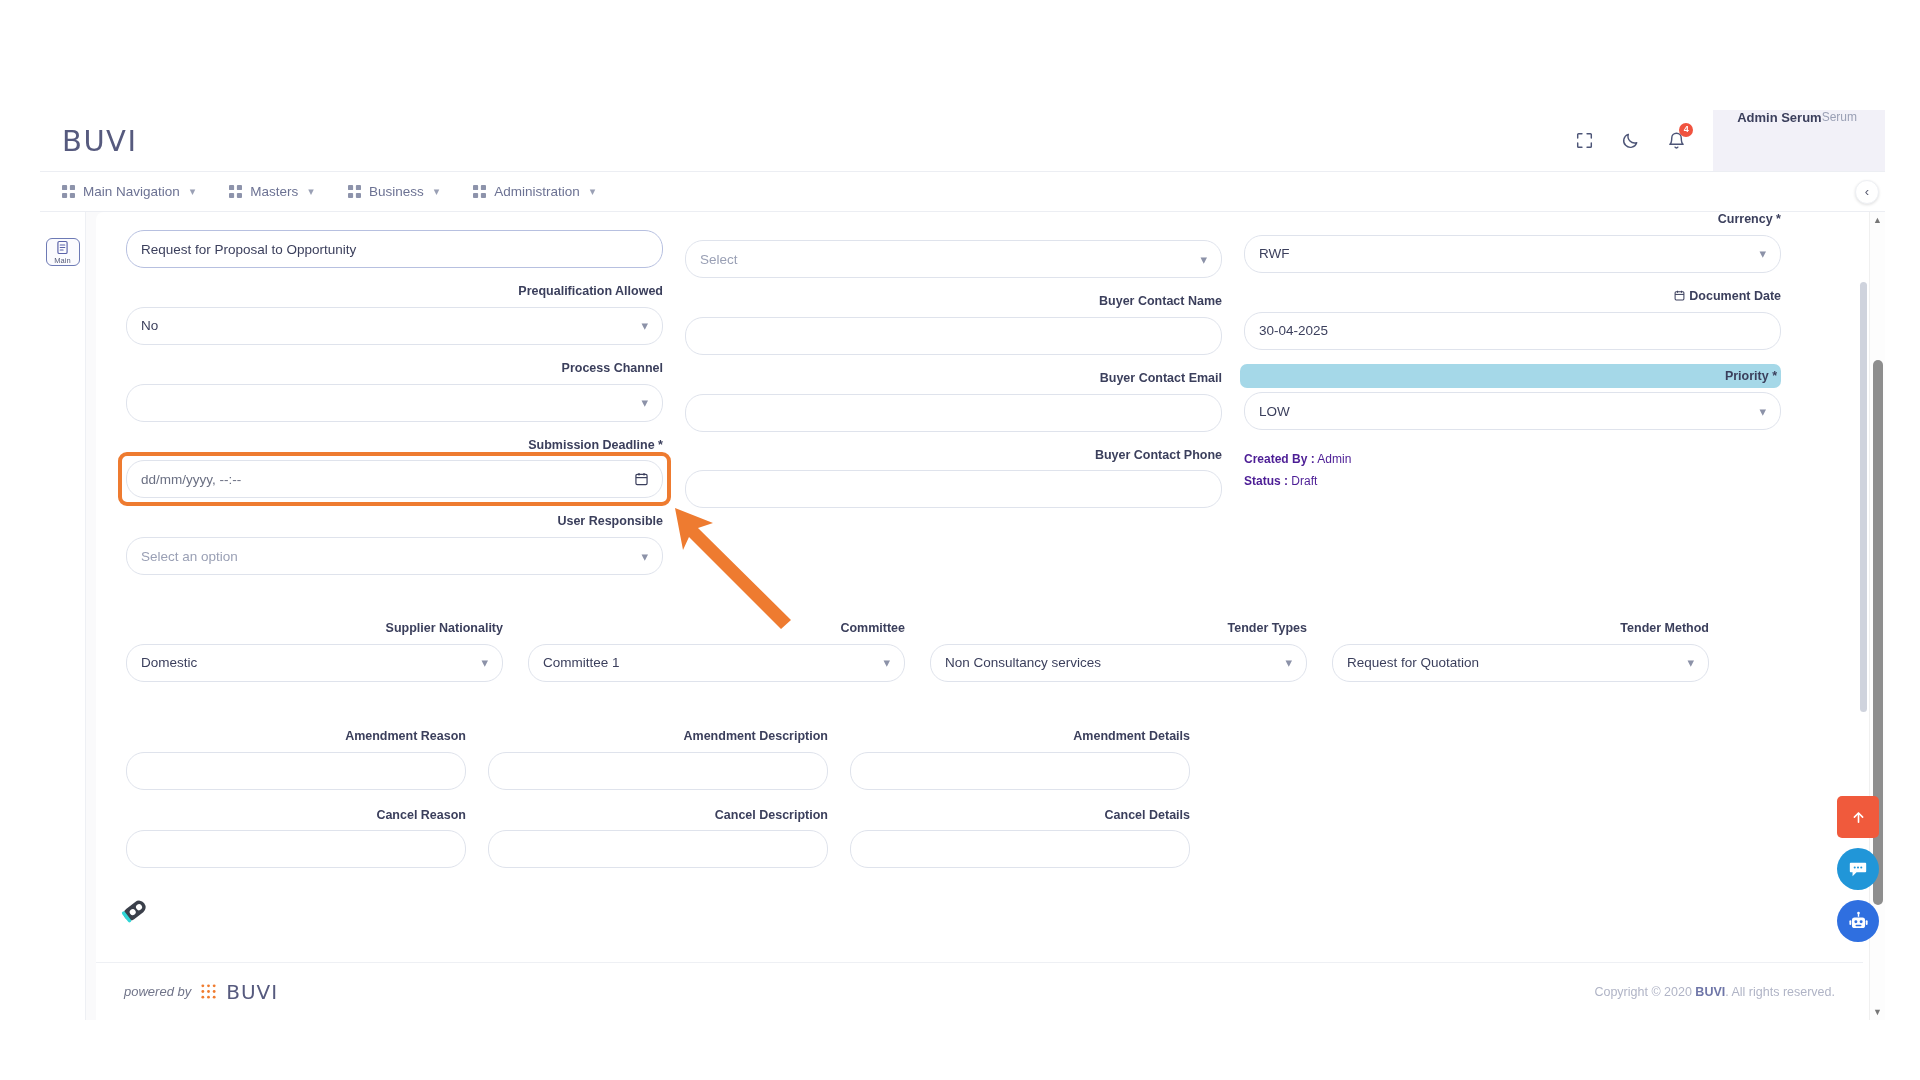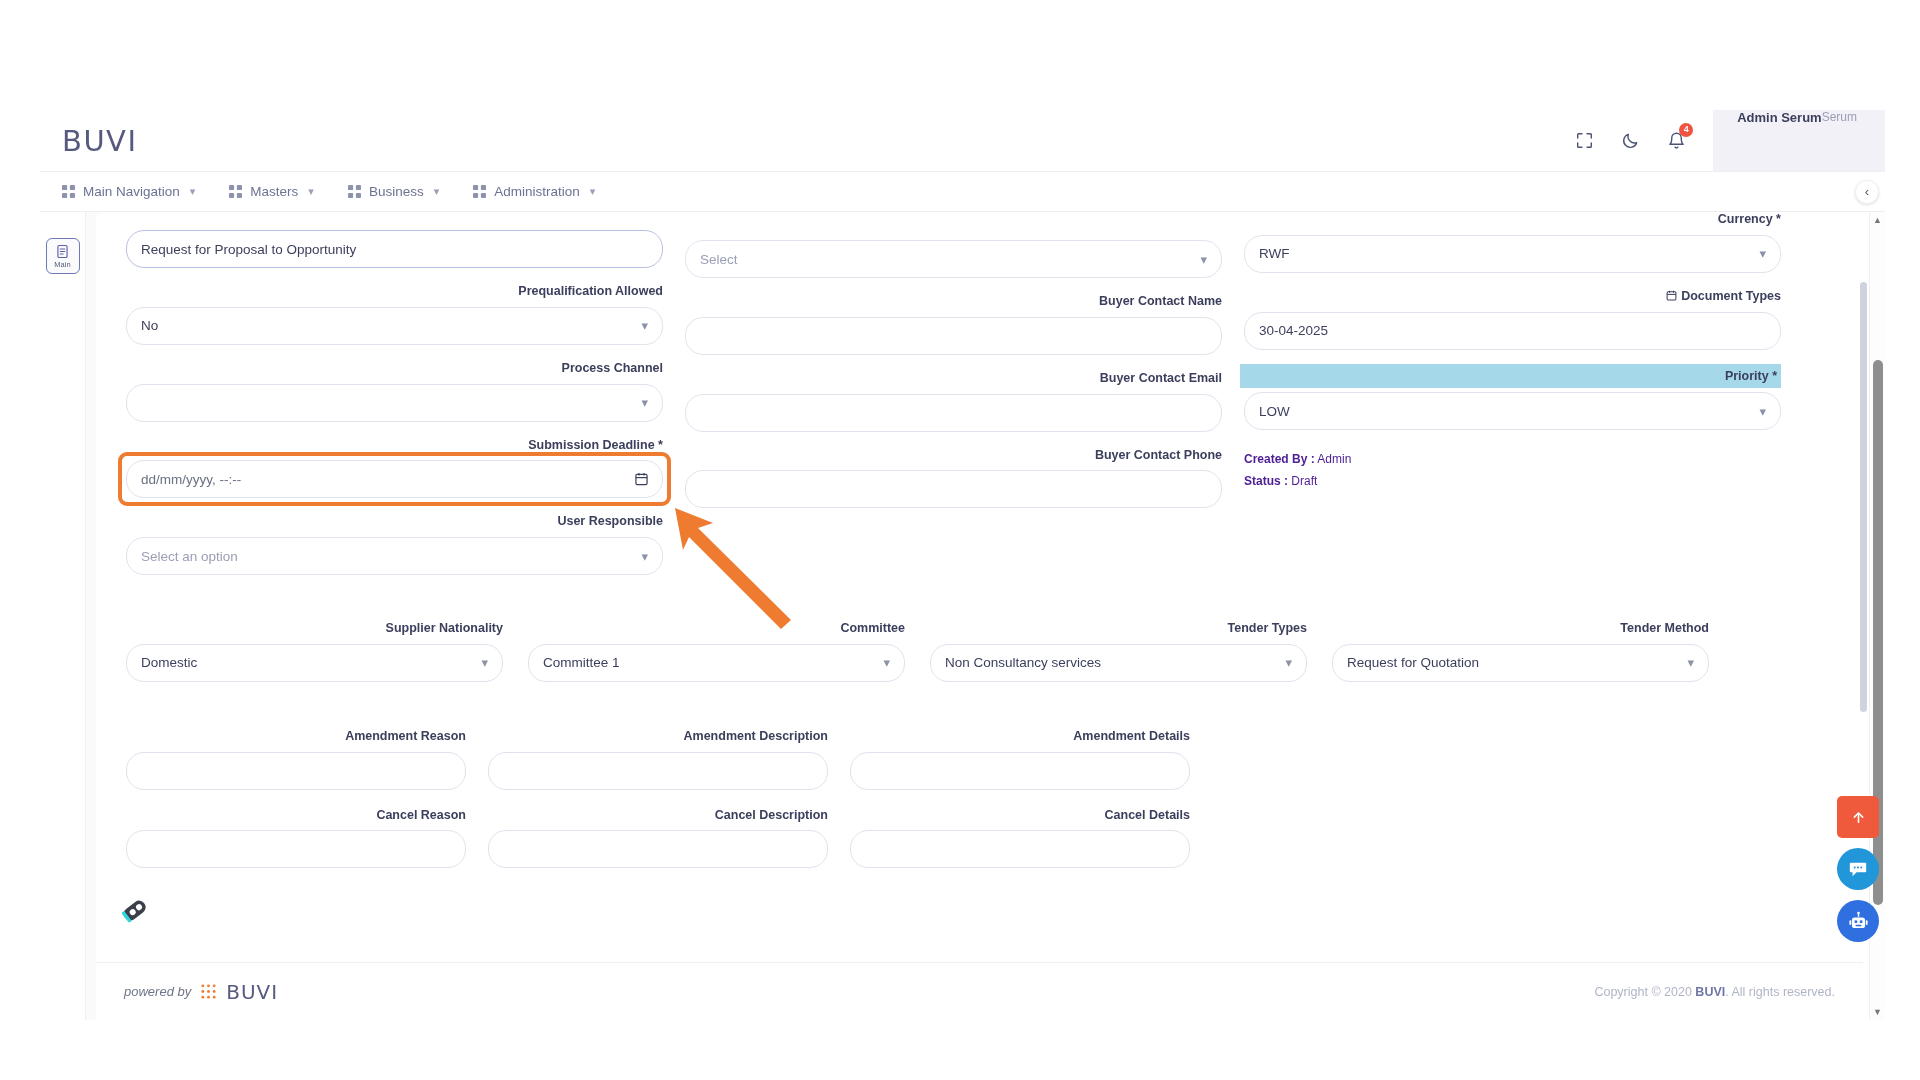--- a/index.html
+++ b/index.html
@@ -95,21 +95,21 @@
 
   
   #tab-rail {
     width: 46px; flex: 0 0 46px;
     background: #ffffff;
     border-right: 1px solid #eef0f4;
     padding-top: 26px;
     display: flex; flex-direction: column; align-items: center;
   }
   #rail-main-tab {
-    width: 34px; height: 36px; border-radius: 6px;
+    width: 34px; height: 28px; border-radius: 6px;
     border: 1px solid #6d7ab5;
     background: #fbfbfe;
     display: flex; flex-direction: column;
     align-items: center; justify-content: center; gap: 1px;
     cursor: pointer;
   }
   #rail-main-tab .lbl { font-size: 7.5px; color: #555b7a; }
 
   
   #form-panel {
@@ -124,21 +124,21 @@
   .col3 { display: flex; gap: 22px; }
   .col-a { width: 537px; }
   .col-b { width: 537px; margin-top: 10px; }
   .col-c { width: 537px; }
 
   .fld { margin-bottom: 14px; }
   .lab {
     font-size: 12.5px; font-weight: bold; color: #3b3f5c;
     margin-bottom: 6px; display: block; line-height: 1.5; text-align: right;
   }
-  .lab.hl { background: #a5d8e8; padding: 3px 4px; margin-left: -4px; margin-bottom: 4px; }
+  .lab.hl { background: #a5d8e8; padding: 3px 4px; margin-left: -4px; margin-bottom: 4px; border-radius: 7px; }
   .lab .cal-ic { margin-right: 4px; }
 
   .inp, .sel {
     width: 100%; height: 38px;
     border: 1px solid #dfe3ec; border-radius: 18px;
     background: #ffffff;
     font-size: 13.5px; color: #3b3f5c;
     padding: 0 14px;
     font-family: "Liberation Sans", sans-serif;
     display: flex; align-items: center;
@@ -427,21 +427,21 @@
               <span class="caret">▾</span>
             </div>
           </div>
 
           <div class="fld">
             <label class="lab">
               <svg class="cal-ic" width="11" height="11" viewBox="0 0 14 15" fill="none" stroke="#3b3f5c" stroke-width="1.4" style="vertical-align:-1px">
                 <rect x="1" y="2.5" width="12" height="11" rx="1.4"></rect>
                   <path d="M1 6h12"></path>
                   <path d="M4.3 1v2.6M9.7 1v2.6"></path>
-              </svg><span>Document Types</span>
+              </svg><span>Document Date</span>
             </label>
             <div class="inp">30-04-2025</div>
           </div>
 
           <div class="fld">
             <label class="lab hl">Priority *</label>
             <div class="sel">
               <span>LOW</span>
               <span class="caret">▾</span>
             </div>

